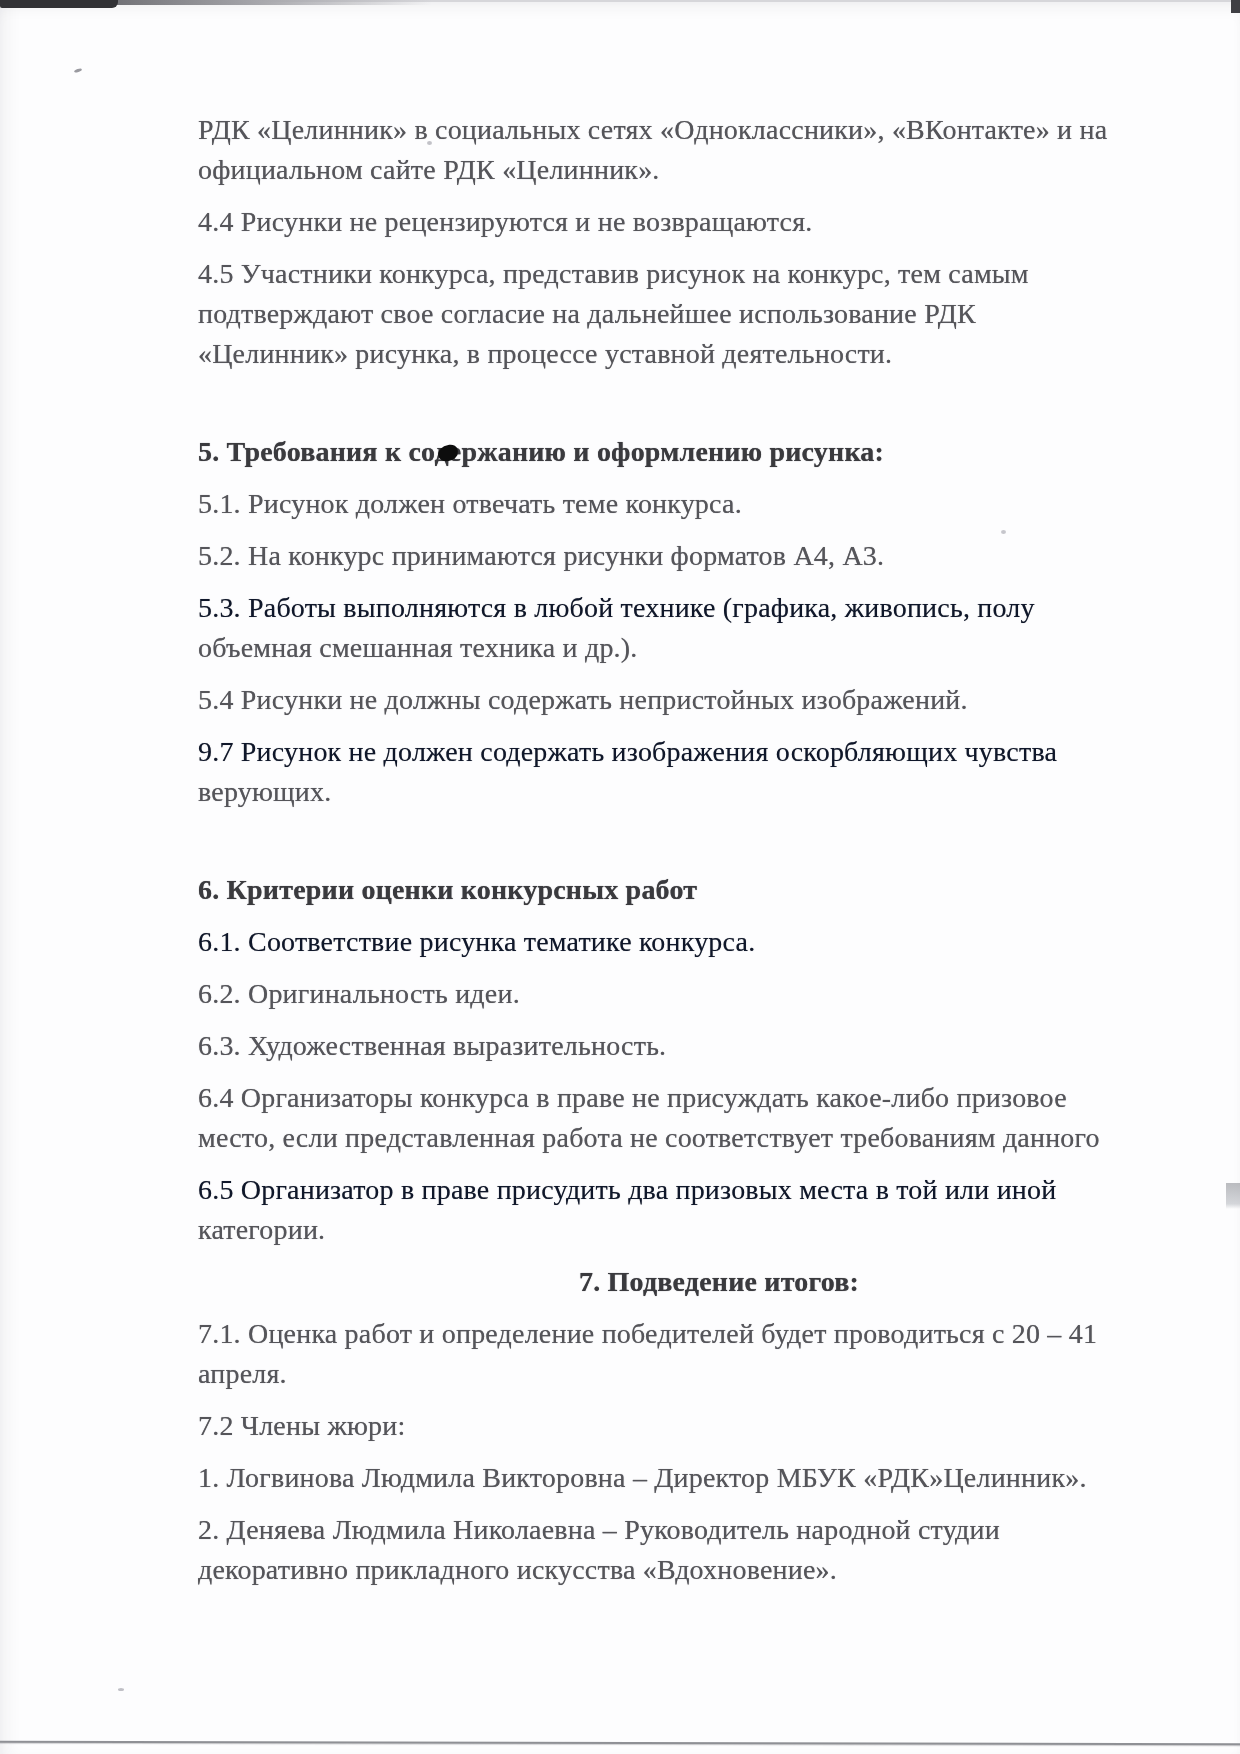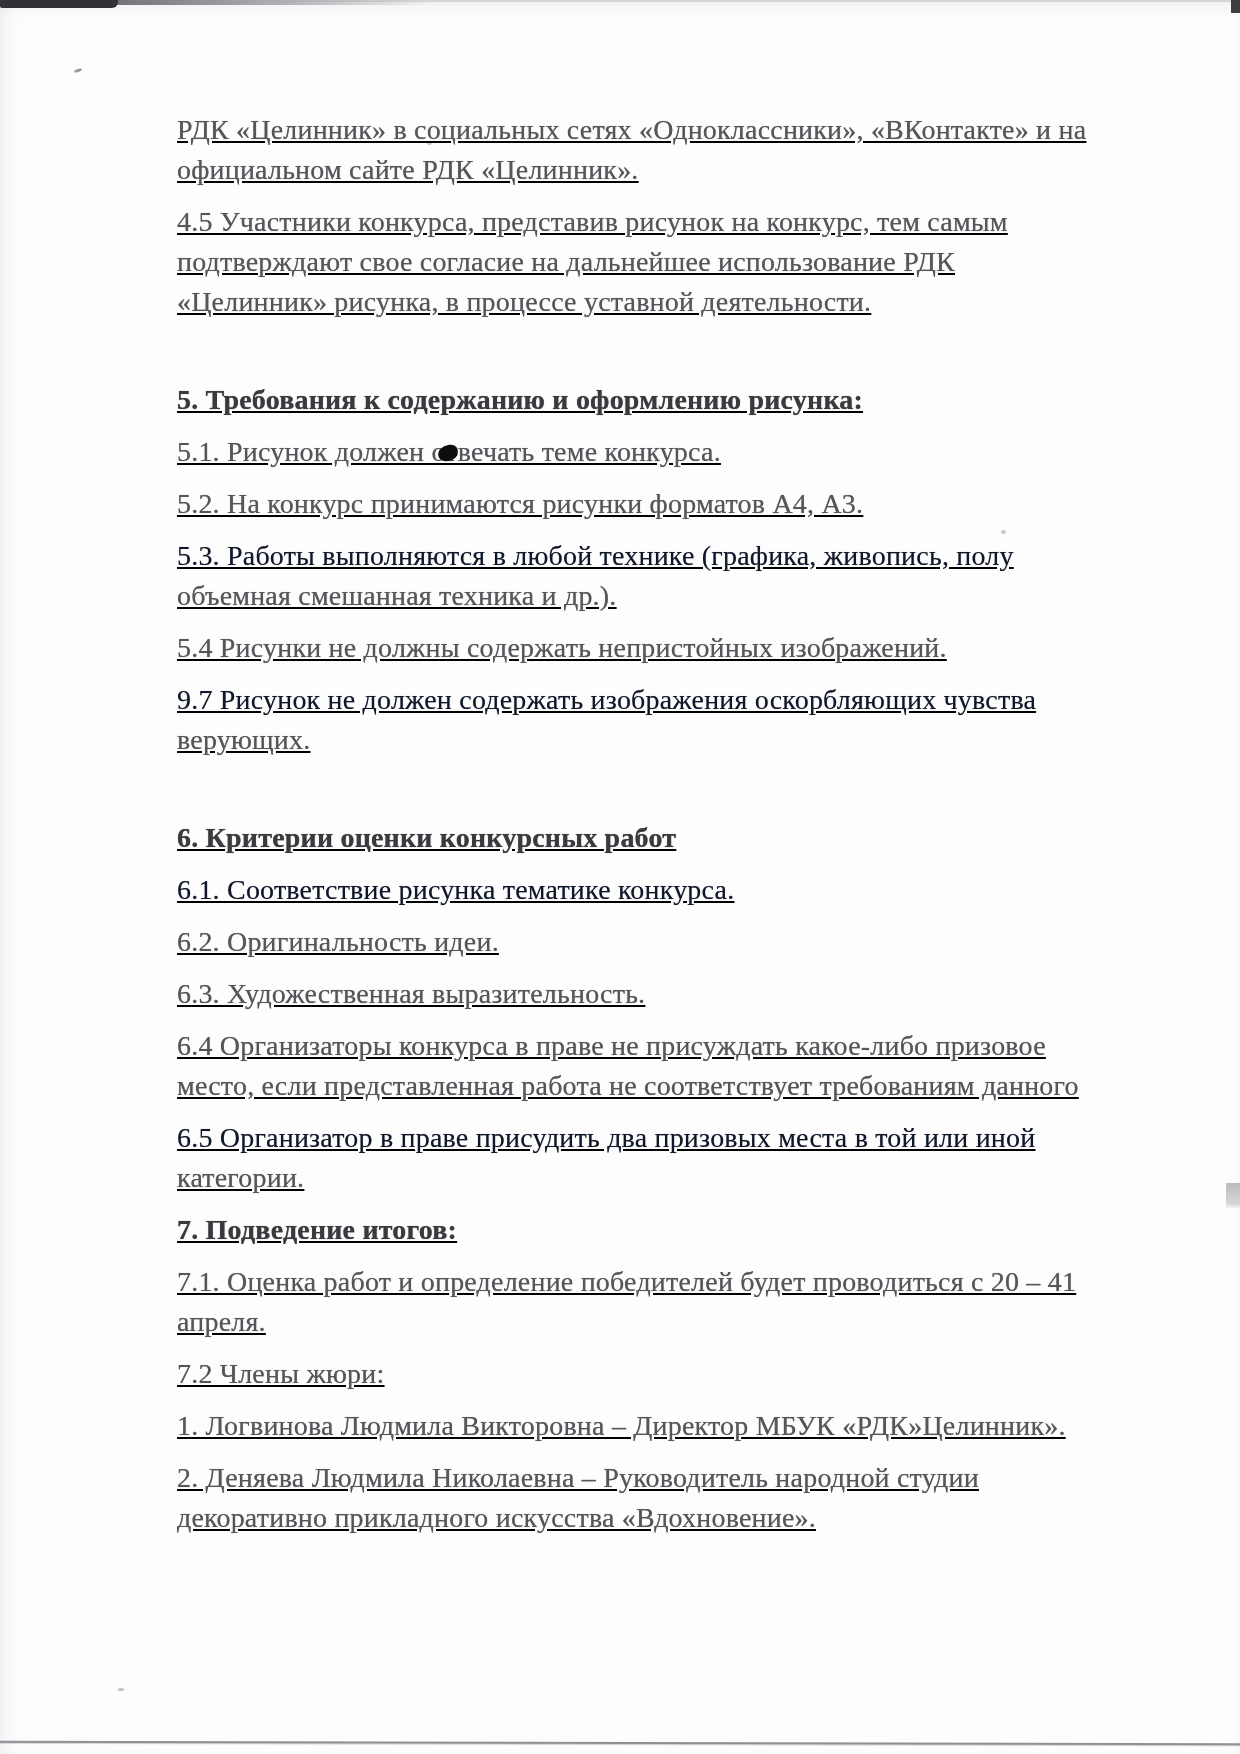--- a/index.html
+++ b/index.html
@@ -11,40 +11,39 @@
     background:#fdfdfe;
     overflow:hidden;
     box-shadow:inset 14px 0 22px -14px rgba(40,40,50,.10),
                inset 0 16px 20px -14px rgba(40,40,50,.10),
                inset -6px 0 14px -10px rgba(40,40,50,.05);
     font-family:"Liberation Serif","DejaVu Serif",serif;
   }
   .content{
     position:absolute;
     top:110px;
-    left:177px;
+    left:198px;
     right:0;
-    text-decoration:underline;
   }
   .para{margin:0 0 12px 0;}
   .line{
     font-size:28px;
     line-height:40px;
     white-space:nowrap;
     color:#55555a;
     letter-spacing:.2px;
     text-shadow:0 0 .7px rgba(90,90,95,.75);
   }
   .heading{margin:58px 0 12px 0;}
   .heading .line{
     font-weight:bold;
     color:#3a3a3e;
     text-shadow:0 0 .8px rgba(50,50,55,.8);
   }
-  .heading.tight{margin-top:6px;}
+  .heading.tight{margin-top:6px;text-align:center;}
   .faded{color:#0f172a;}
   
   .artifact{position:absolute;}
   .top-edge-strip{left:0;top:0;width:1240px;height:2px;background:#d6d6da;}
   .top-band{
     left:0;top:0;width:432px;height:5px;
     background:linear-gradient(90deg,#4a4a4e 0%,#6f6f74 25%,#a7a7ac 60%,rgba(214,214,218,0) 100%);
   }
   .top-band-dark{
     left:0;top:0;width:118px;height:8px;
@@ -91,20 +90,23 @@
   <div class="artifact speck s3"></div>
   <div class="artifact speck s4"></div>
 
   <div class="content">
 
     <div class="para">
       <div class="line">РДК «Целинник» в социальных сетях «Одноклассники», «ВКонтакте» и на</div>
       <div class="line">официальном сайте РДК «Целинник».</div>
     </div>
 
+    <div class="para">
+      <div class="line">4.4 Рисунки не рецензируются и не возвращаются.</div>
+    </div>
 
     <div class="para">
       <div class="line">4.5 Участники конкурса, представив рисунок на конкурс, тем самым</div>
       <div class="line">подтверждают свое согласие на дальнейшее использование РДК</div>
       <div class="line">«Целинник» рисунка, в процессе уставной деятельности.</div>
     </div>
 
     <div class="para heading">
       <div class="line">5. Требования к содержанию и оформлению рисунка:</div>
     </div>

